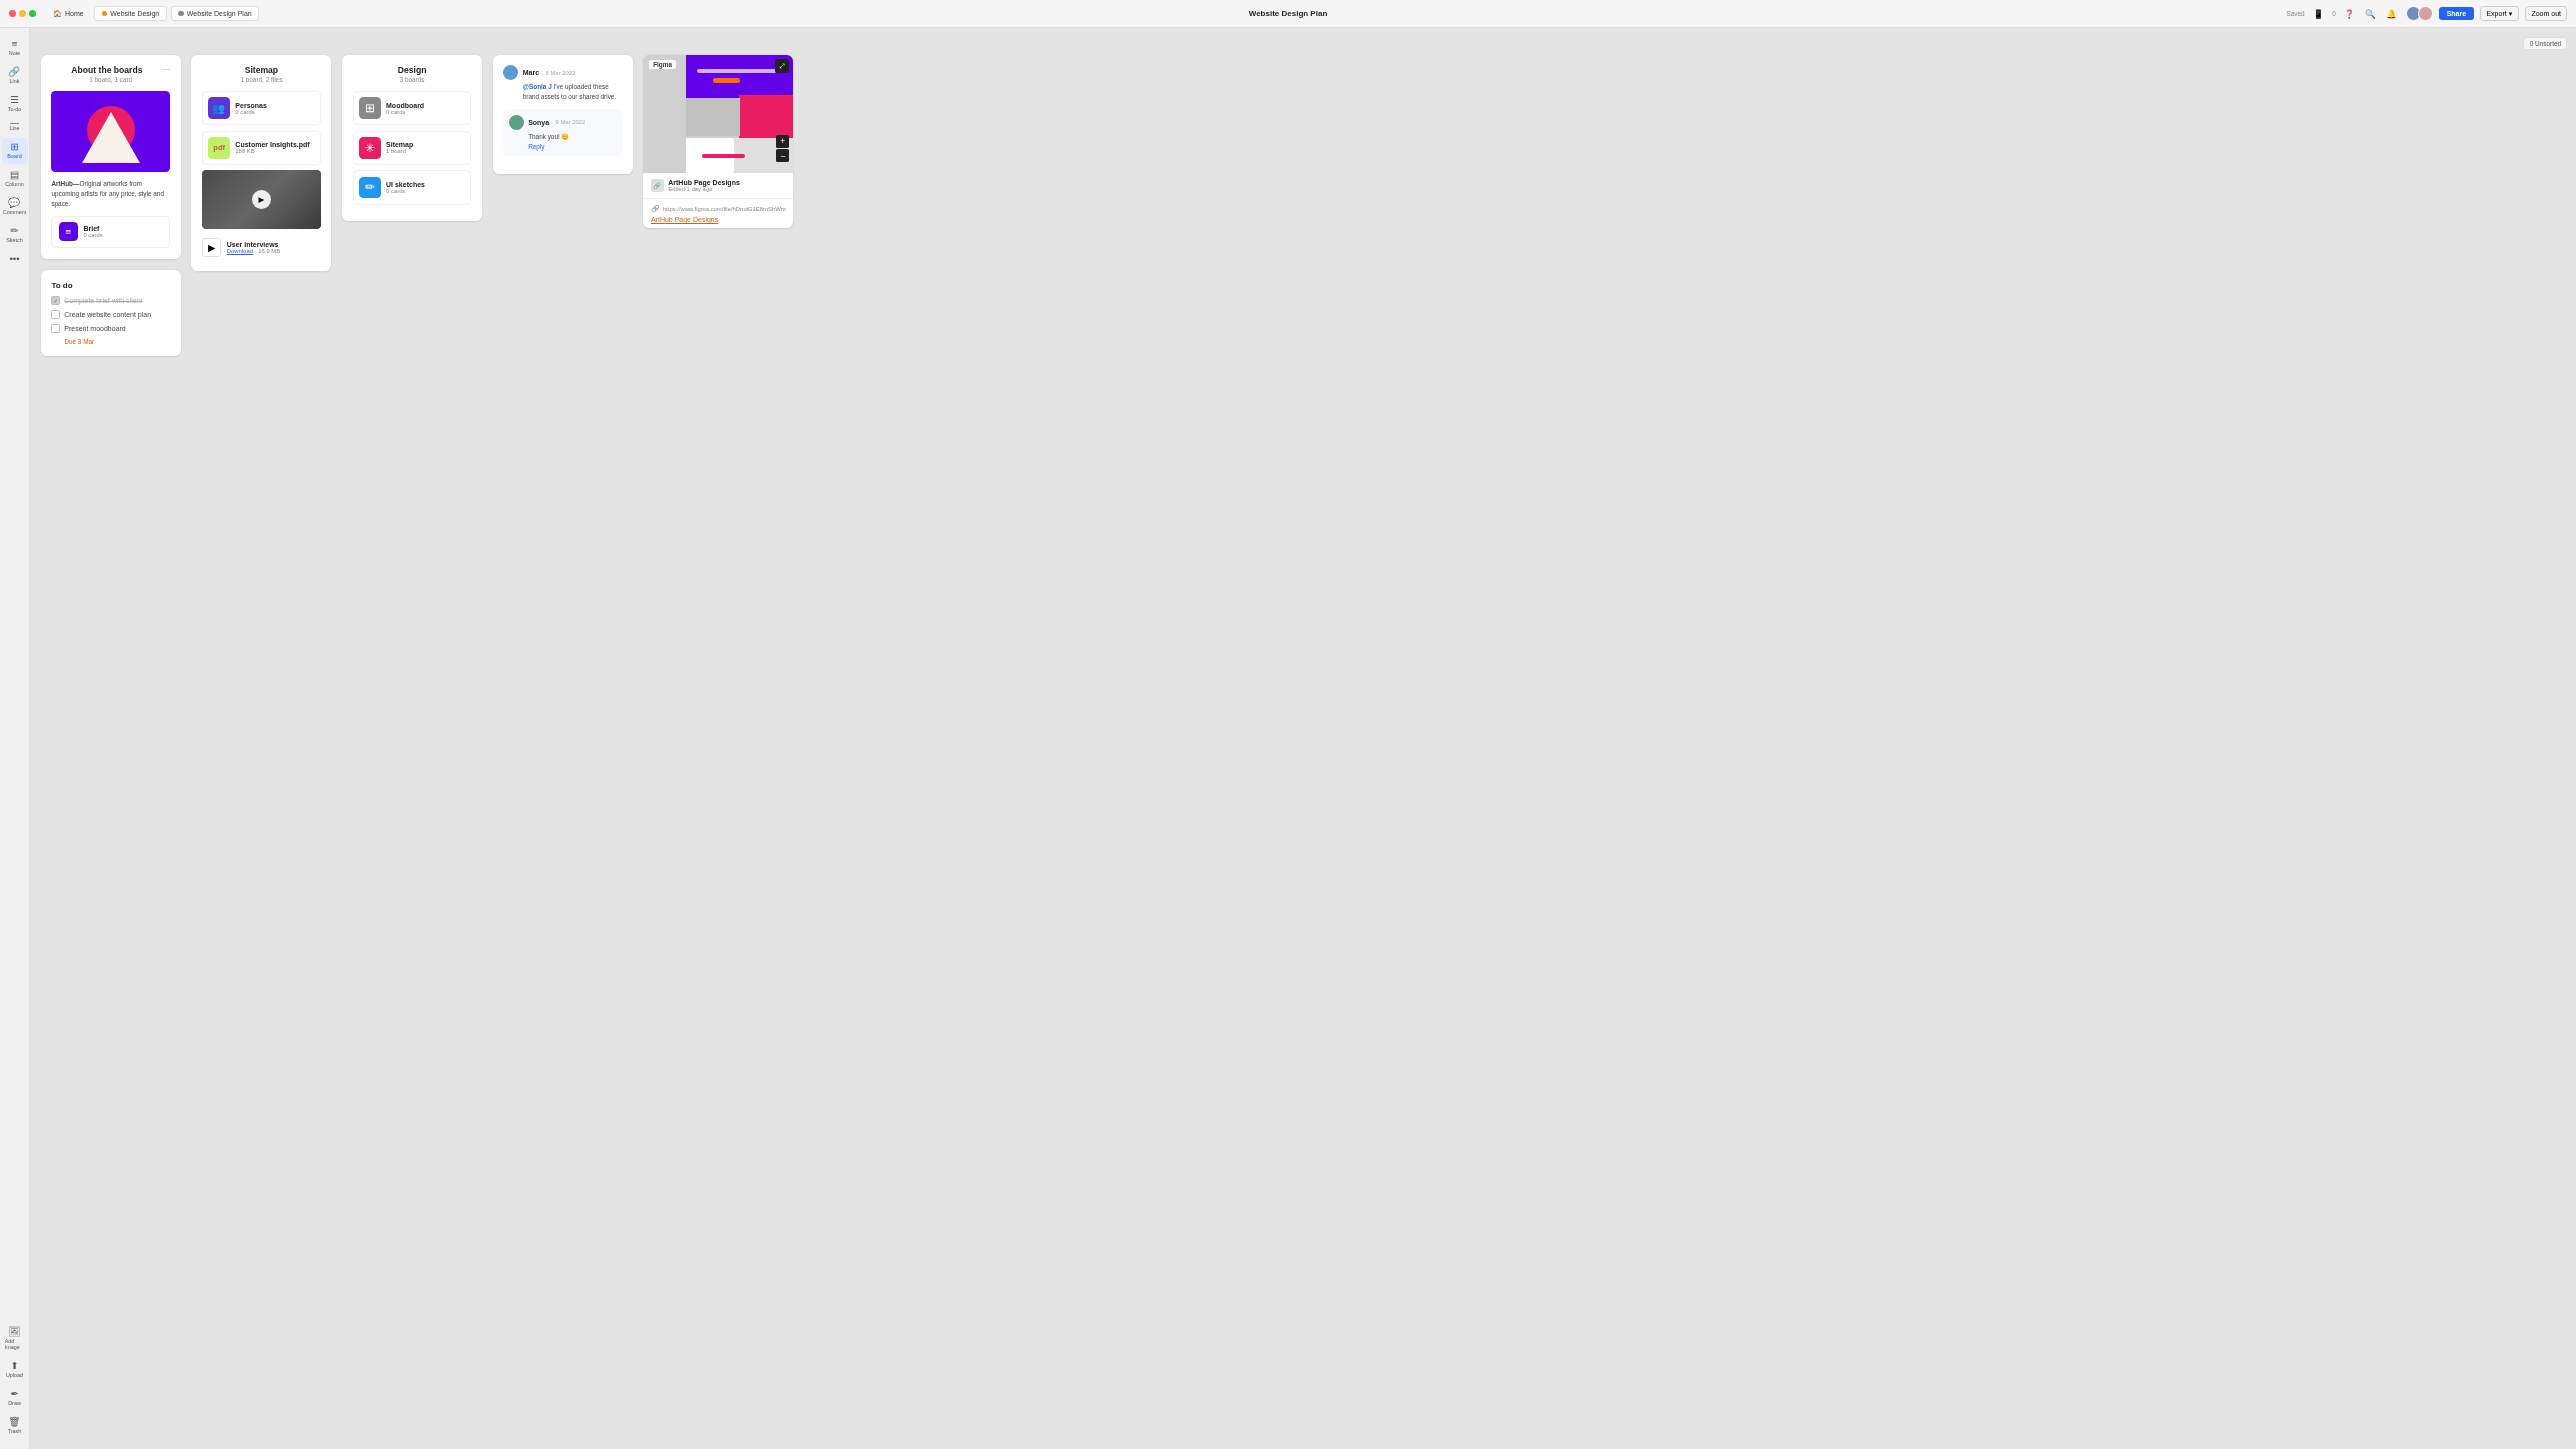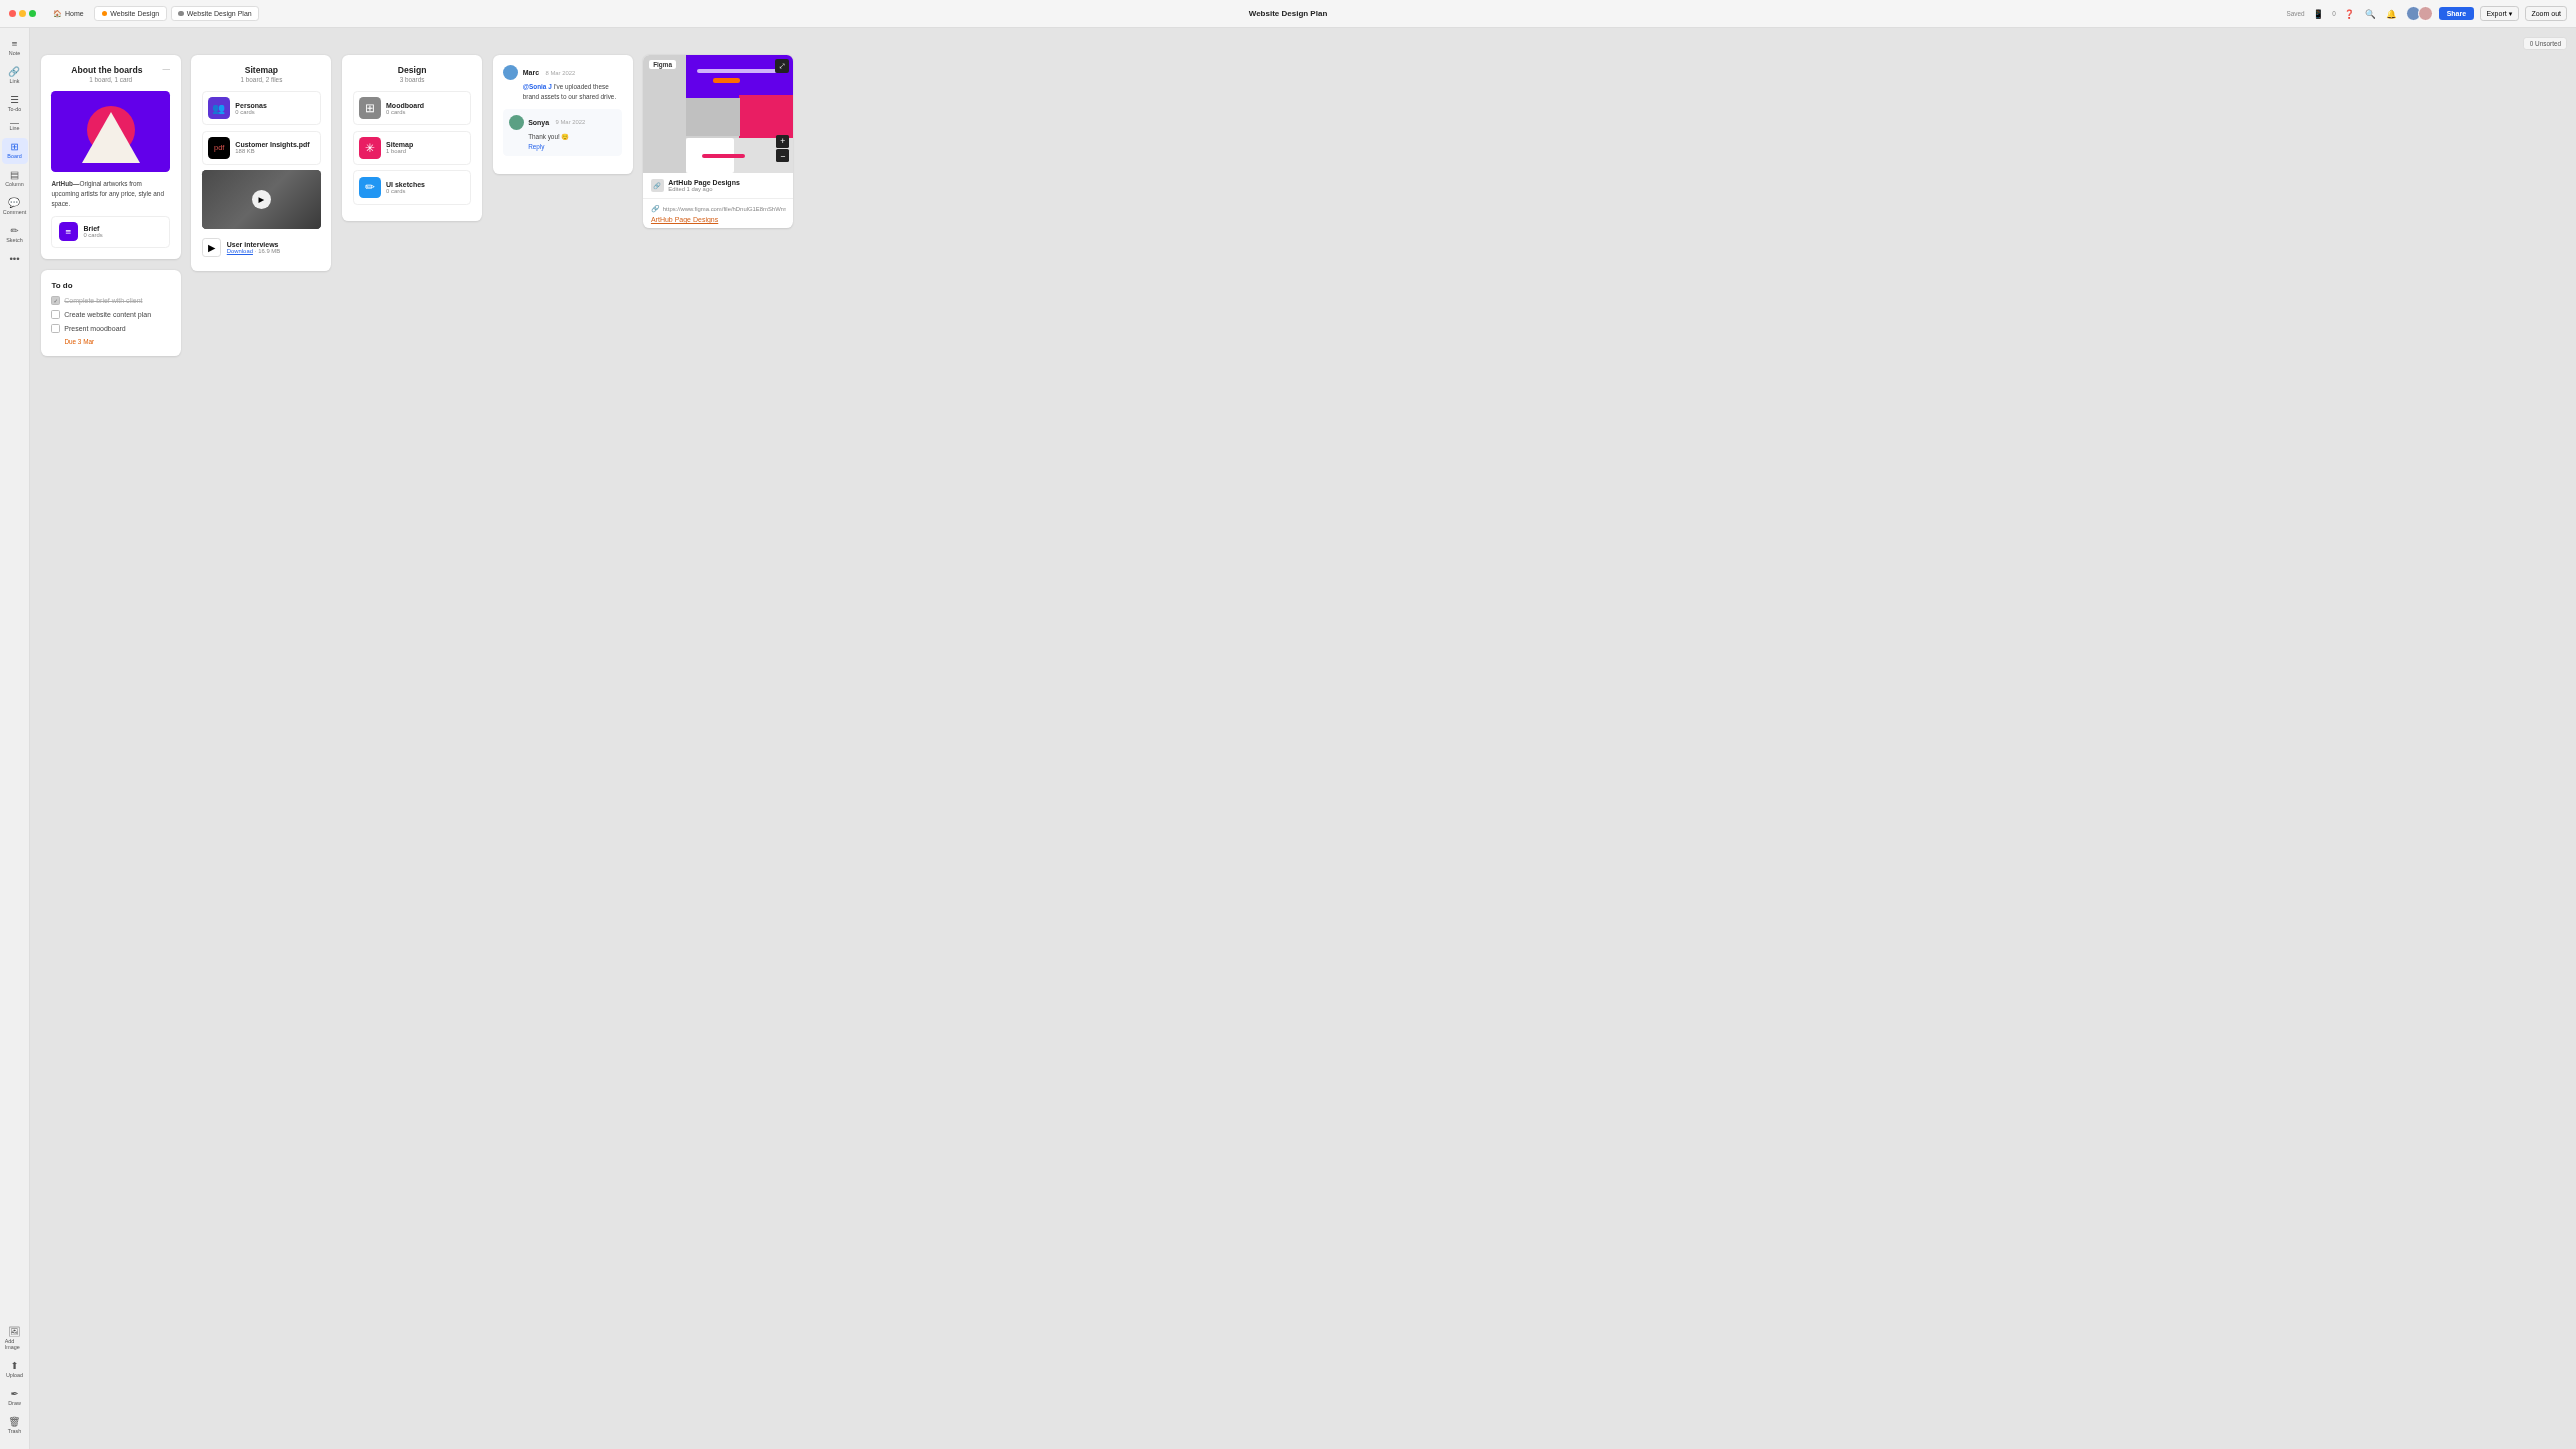--- a/index.html
+++ b/index.html
@@ -168,21 +168,21 @@
       align-items: center;
       gap: 5.4px;
       padding: 5.4px;
       border: 0.5px solid #eee;
       border-radius: 4.3px;
       margin-bottom: 5.4px;
       cursor: pointer;
     }
     .research-icon { width: 21.5px; height: 21.5px; border-radius: 4.3px; display: flex; align-items: center; justify-content: center; font-size: 10.7px; flex-shrink: 0; }
     .ri-purple { background: #5c35d4; color: #fff; }
-    .ri-white { background: #000000; color: #d9534f; font-size: 7.5px; font-weight: 400; }
+    .ri-white { background: #bef264; color: #d9534f; font-size: 7.5px; font-weight: 700; }
     .research-info .ri-title { font-size: 7px; font-weight: 600; color: #222; }
     .research-info .ri-sub { font-size: 5.9px; color: #888; }
     .video-thumb {
       width: 100%;
       height: 59px;
       border-radius: 4.3px;
       background: #555;
       display: flex;
       align-items: center;
       justify-content: center;

